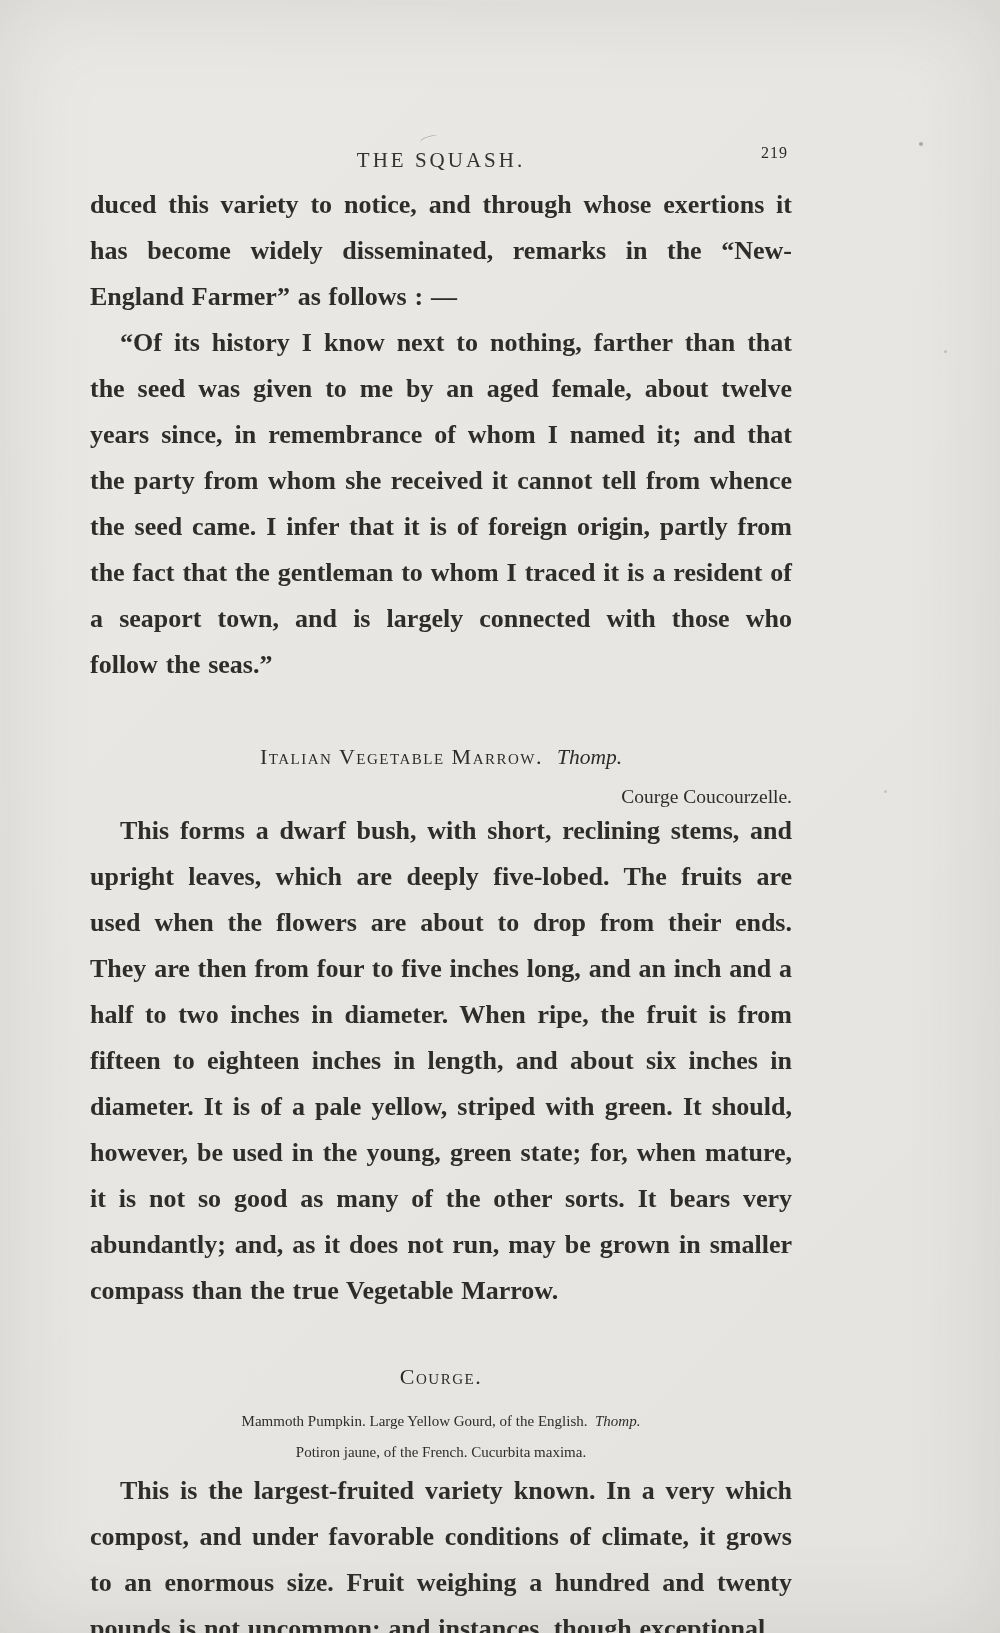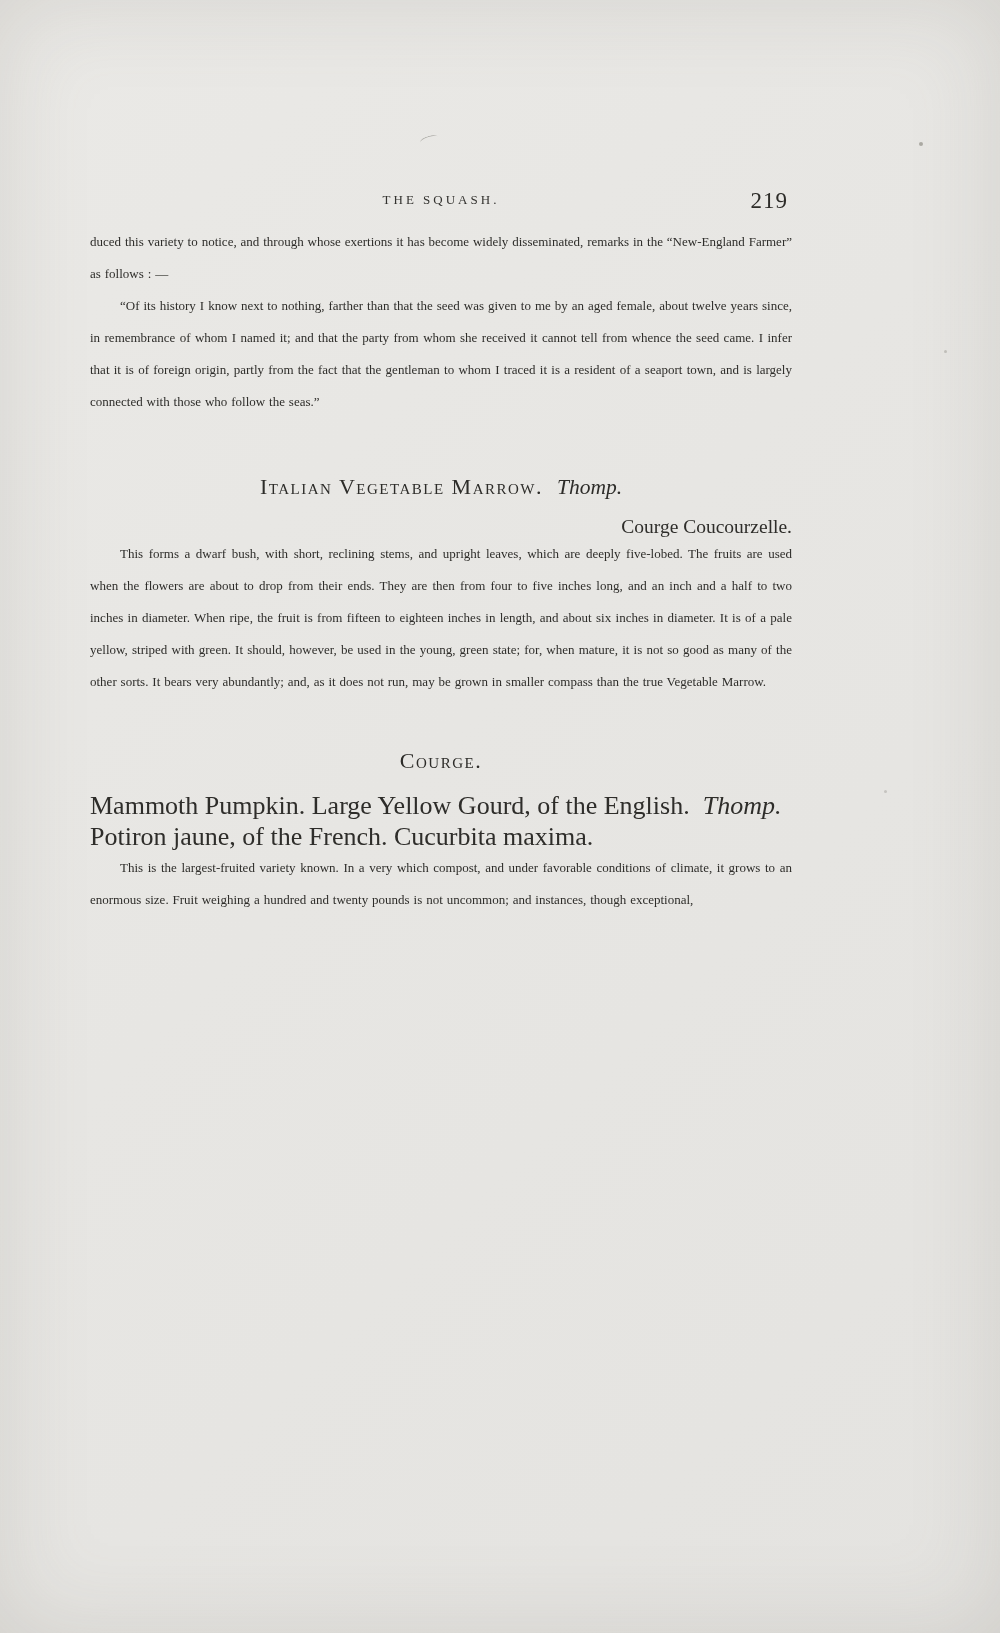--- a/index.html
+++ b/index.html
@@ -24,40 +24,40 @@
     top: 148px;
     width: 702px;
   }
   .running-head-row {
     position: relative;
     height: 34px;
   }
   .running-title {
     display: block;
     text-align: center;
-    font-size: 13px;
+    font-size: 21px;
     letter-spacing: 3px;
     color: #33322f;
-    margin-top: 44px;
   }
   .page-number {
     position: absolute;
     right: 4px;
     top: -4px;
-    font-size: 23px;
+    font-size: 16px;
     letter-spacing: 1px;
     color: #2d2c29;
   }
   p.body-para {
     margin: 0;
-    font-size: 13px;
-    line-height: 32px;
+    font-size: 26px;
+    line-height: 46px;
     text-align: justify;
     word-spacing: 0.05em;
     color: #2e2d2a;
+    font-weight: bold;
   }
   p.body-para.indent { text-indent: 30px; }
   .first-para { margin-top: 28px; }
 
   .section-heading {
     margin: 16px;
     text-align: center;
     font-weight: normal;
     font-size: 22px;
     color: #2d2c29;
@@ -75,22 +75,22 @@
   .heading-mammoth { margin-top: 50px; }
 
   .sub-heading {
     margin-top: 6px;
     text-align: right;
     font-size: 19.5px;
     color: #2e2d2a;
   }
   .synonyms {
     margin-top: 8px;
-    text-align: left;
-    font-size: 26px;
+    text-align: center;
+    font-size: 15px;
     line-height: 31px;
     color: #2e2d2a;
   }
   .syn-authority {
     font-style: italic;
     margin-left: 0.5em;
   }
   .para-after-heading { margin-top: 12px; }
 
   

